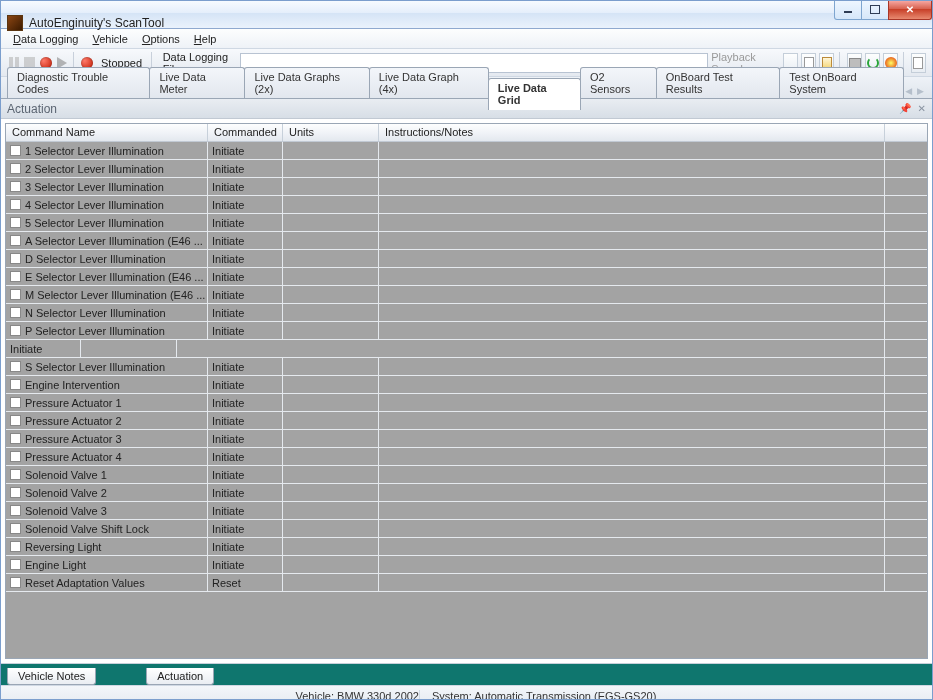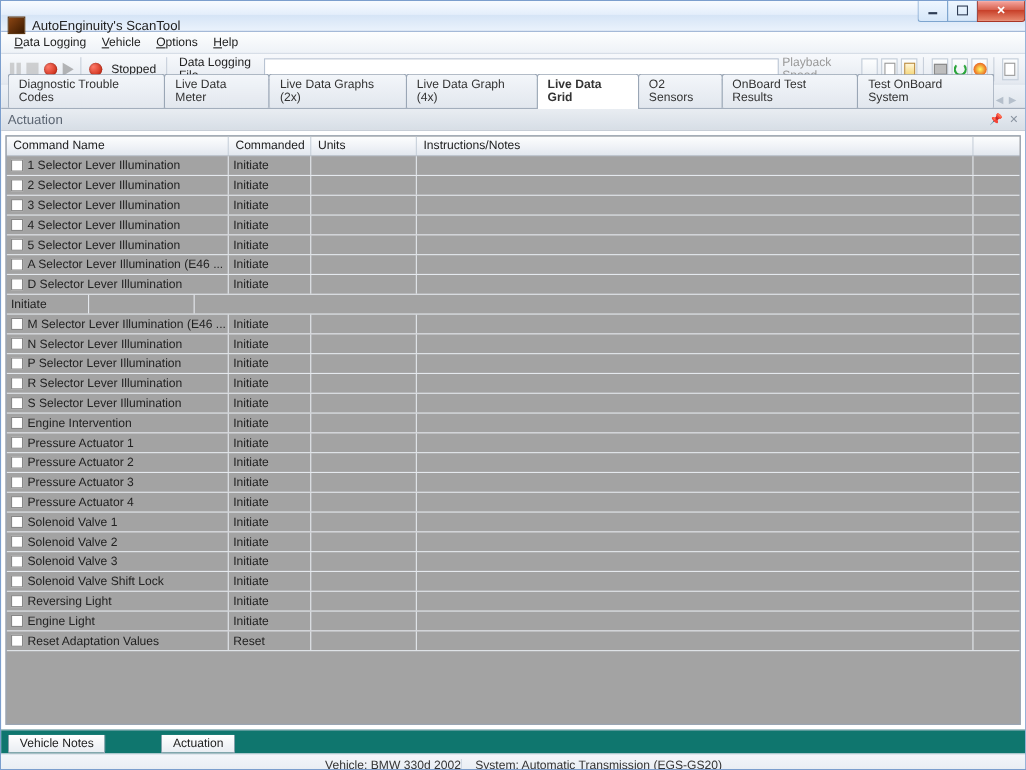--- a/index.html
+++ b/index.html
@@ -123,21 +123,21 @@
   border-top-right-radius: 3px;
   margin-right: -1px;
   font-size: 11px;
   color: #333;
   position: relative;
 }
 .tab.active {
   background: #fff;
   font-weight: bold;
   z-index: 2;
-  top: 1px;
+  top: 12px;
   padding-bottom: 4px;
 }
 .tabarrows { margin-left:auto; display:flex; gap:1px; align-items:center; padding-bottom:2px;}
 .tabarrows span{ color:#b5bfcb; font-size:9px; padding:0 2px;}
 
 
 .panelhdr {
   height: 20px;
   background: linear-gradient(to bottom,#e9edf2,#d7dee6);
   border-bottom: 1px solid #c1c9d3;
@@ -410,20 +410,24 @@
           <span>D Selector Lever Illumination</span>
         </div>
         <div class="cell cmd">
           <span>Initiate</span>
         </div>
         <div class="cell units"></div>
         <div class="cell notes"></div>
         <div class="cell last"></div>
       </div>
       <div class="row">
+        <div class="cell name">
+          <span class="cb"></span>
+          <span>E Selector Lever Illumination (E46 ...</span>
+        </div>
         <div class="cell cmd">
           <span>Initiate</span>
         </div>
         <div class="cell units"></div>
         <div class="cell notes"></div>
         <div class="cell last"></div>
       </div>
       <div class="row">
         <div class="cell name">
           <span class="cb"></span>
@@ -454,24 +458,20 @@
           <span>P Selector Lever Illumination</span>
         </div>
         <div class="cell cmd">
           <span>Initiate</span>
         </div>
         <div class="cell units"></div>
         <div class="cell notes"></div>
         <div class="cell last"></div>
       </div>
       <div class="row">
-        <div class="cell name">
-          <span class="cb"></span>
-          <span>R Selector Lever Illumination</span>
-        </div>
         <div class="cell cmd">
           <span>Initiate</span>
         </div>
         <div class="cell units"></div>
         <div class="cell notes"></div>
         <div class="cell last"></div>
       </div>
       <div class="row">
         <div class="cell name">
           <span class="cb"></span>

